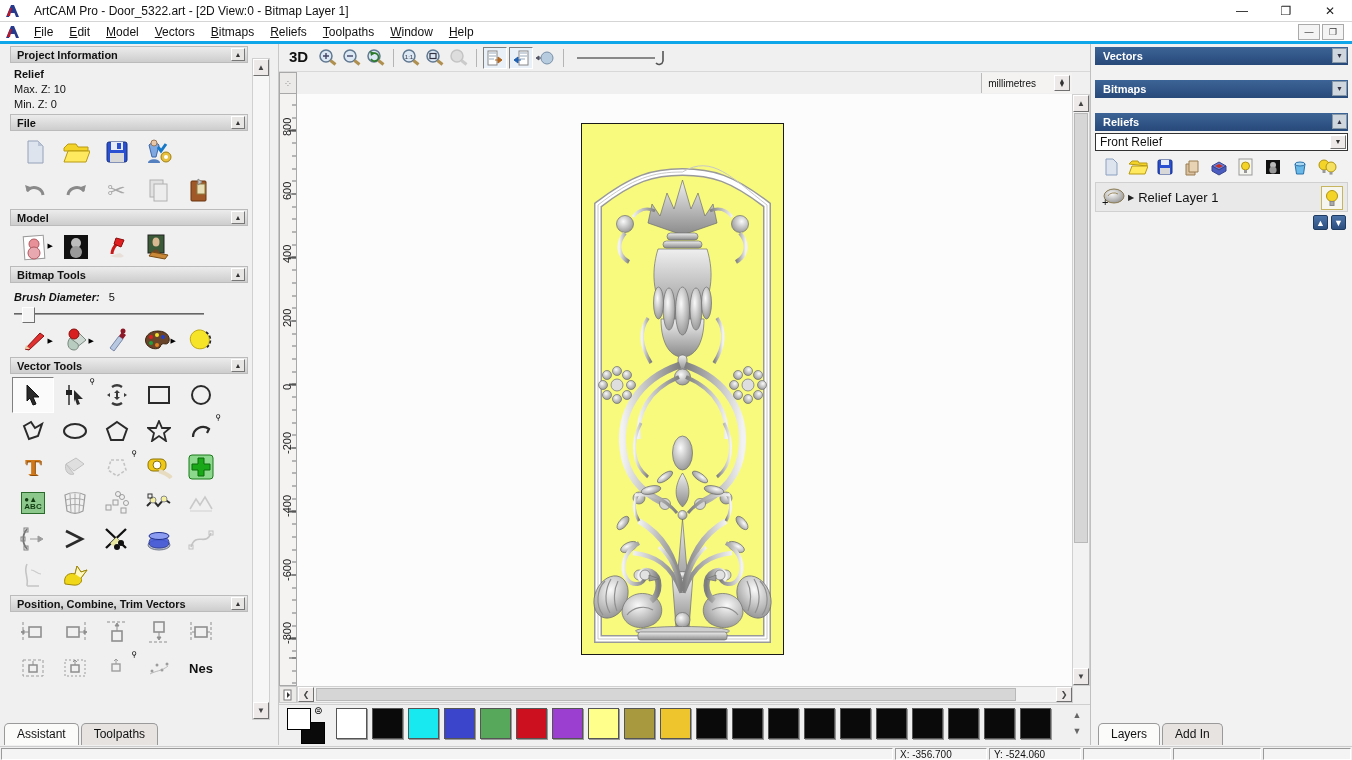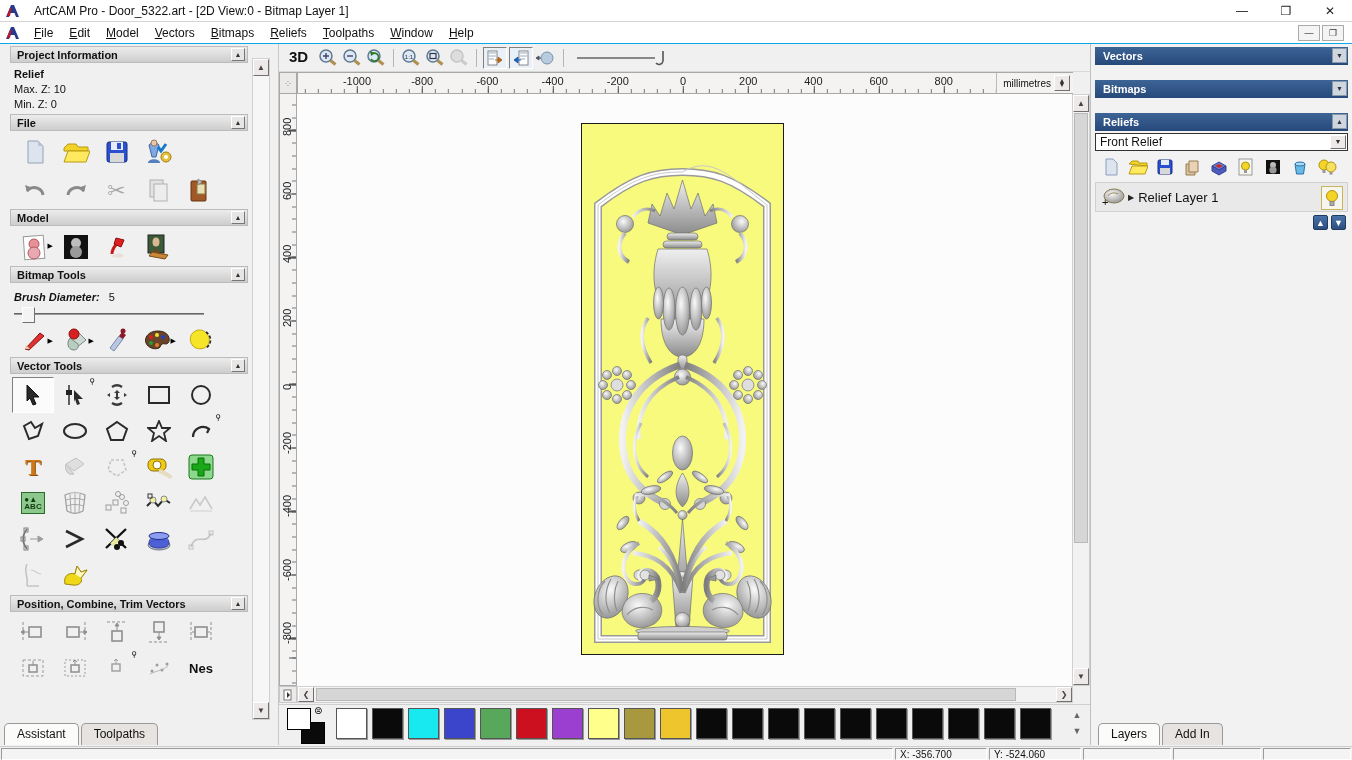--- a/index.html
+++ b/index.html
@@ -11,21 +11,21 @@
   #titlebar { position:absolute; left:0; top:0; width:1352px; height:22px; background:#ffffff;
     border-bottom:1px solid #d5d5d5; display:flex; align-items:center; }
   #titlebar .ttl { margin-left:14px; font-size:12px; }
   .logoA { width:15px; height:14px; margin-left:5px; position:relative; }
   .win-btn { width:44px; height:21px; display:flex; align-items:center; justify-content:center;
     font-size:12px; color:#222; }
   #title-controls { margin-left:auto; display:flex; }
 
   
   #menubar { position:absolute; left:0; top:22px; width:1352px; height:22px; background:#ffffff;
-    border-bottom:1px solid #0ea5e9; display:flex; align-items:center; }
+    border-bottom:3px solid #0ea5e9; display:flex; align-items:center; }
   .menu-item { padding:2px 8px; display:inline-block; font-size:12px; }
   .menu-item::first-letter { text-decoration:underline; }
   .mdi-btn { width:22px; height:16px; border:1px solid #aaa; background:#f4f4f4; font-size:9px;
     display:flex; align-items:center; justify-content:center; margin-left:2px; color:#333; }
 
   
   #left-panel { position:absolute; left:0; top:44px; width:272px; height:679px; background:#f0f0f0; }
   #left-content { position:absolute; left:0; top:0; width:250px; height:679px; overflow:hidden; }
   .hdr { height:17px; background:linear-gradient(#ececec,#cdcdcd); border:1px solid #bbb;
     display:flex; align-items:center; font-weight:bold; padding-left:6px; margin:2px 2px 0 10px;
@@ -77,21 +77,21 @@
     border:1px solid #a8a8a8; border-right:none;
     background-image:
       repeating-linear-gradient(90deg,#555 0 1px,transparent 1px 65.2px),
       repeating-linear-gradient(90deg,#777 0 1px,transparent 1px 13.04px);
     background-size:100% 7px,100% 4px; background-position:-6.2px bottom,-6.2px bottom; background-repeat:repeat-x; }
   .hr-lab { position:absolute; top:2px; transform:translateX(-50%); font-size:11px; color:#222; }
   #ruler-corner { position:absolute; left:0; top:28px; width:18px; height:22px; border:1px solid #a8a8a8;
     background:#eceae8; display:flex; align-items:center; justify-content:center; color:#9a9a9a; font-size:10px; }
   #units-box { position:absolute; right:18px; top:29px; height:20px; background:#f4f3f2; display:flex; align-items:center;
     border-left:1px solid #bbb; padding:0 2px 0 6px; z-index:3; }
-  #units-box .txt { font-size:10px; margin-right:3px; }
+  #units-box .txt { font-size:10px; margin-right:18px; }
   .combo-btn { width:16px; height:16px; background:#ece9e8; border:1px solid; border-color:#fff #707070 #707070 #fff;
     font-size:7px; display:flex; flex-direction:column; align-items:center; justify-content:center; line-height:4px; color:#333; }
   #vruler { position:absolute; left:0; top:50px; width:18px; height:592px; background:#f4f3f2;
     border:1px solid #a8a8a8; border-top:none;
     background-image:
       repeating-linear-gradient(180deg,#555 0 1px,transparent 1px 63.5px),
       repeating-linear-gradient(180deg,#777 0 1px,transparent 1px 12.7px);
     background-size:7px 100%,4px 100%; background-position:right -27.5px,right -27.5px; background-repeat:repeat-y; }
   .vr-lab { position:absolute; left:1px; transform:rotate(-90deg); transform-origin:center; width:12px; font-size:11px; color:#222; }
   #viewport { position:absolute; left:18px; top:50px; width:776px; height:592px; background:#fcfcfc; overflow:hidden; }
@@ -705,35 +705,20 @@
     <span style="margin-left:6px;">
         <svg width="100" height="22">
           <line x1="2" y1="11" x2="80" y2="11" stroke="#888" stroke-width="2"></line>
           <path d="M88 4 v10 a4 4 0 0 1 -7 2" fill="none" stroke="#555" stroke-width="1.6"></path>
         </svg>
       </span>
   </div>
 
   <div id="ruler-corner">
       <span>⁘</span>
-    </div>
-  <div id="hruler">
-      <div id="hruler-labels">
-        <span class="hr-lab" style="left: 59px;">-1000</span>
-        <span class="hr-lab" style="left: 124.2px;">-800</span>
-        <span class="hr-lab" style="left: 189.4px;">-600</span>
-        <span class="hr-lab" style="left: 254.6px;">-400</span>
-        <span class="hr-lab" style="left: 319.8px;">-200</span>
-        <span class="hr-lab" style="left: 385px;">0</span>
-        <span class="hr-lab" style="left: 450.2px;">200</span>
-        <span class="hr-lab" style="left: 515.4px;">400</span>
-        <span class="hr-lab" style="left: 580.6px;">600</span>
-        <span class="hr-lab" style="left: 645.8px;">800</span>
-        <span class="hr-lab" style="left: 711px;">1000</span>
-      </div>
     </div>
   <div id="units-box">
     <span class="txt">millimetres</span>
     <span class="combo-btn">
         <span>▲</span>
         <span>▼</span>
       </span>
   </div>
   <div id="vruler">
       <div id="vruler-labels">

